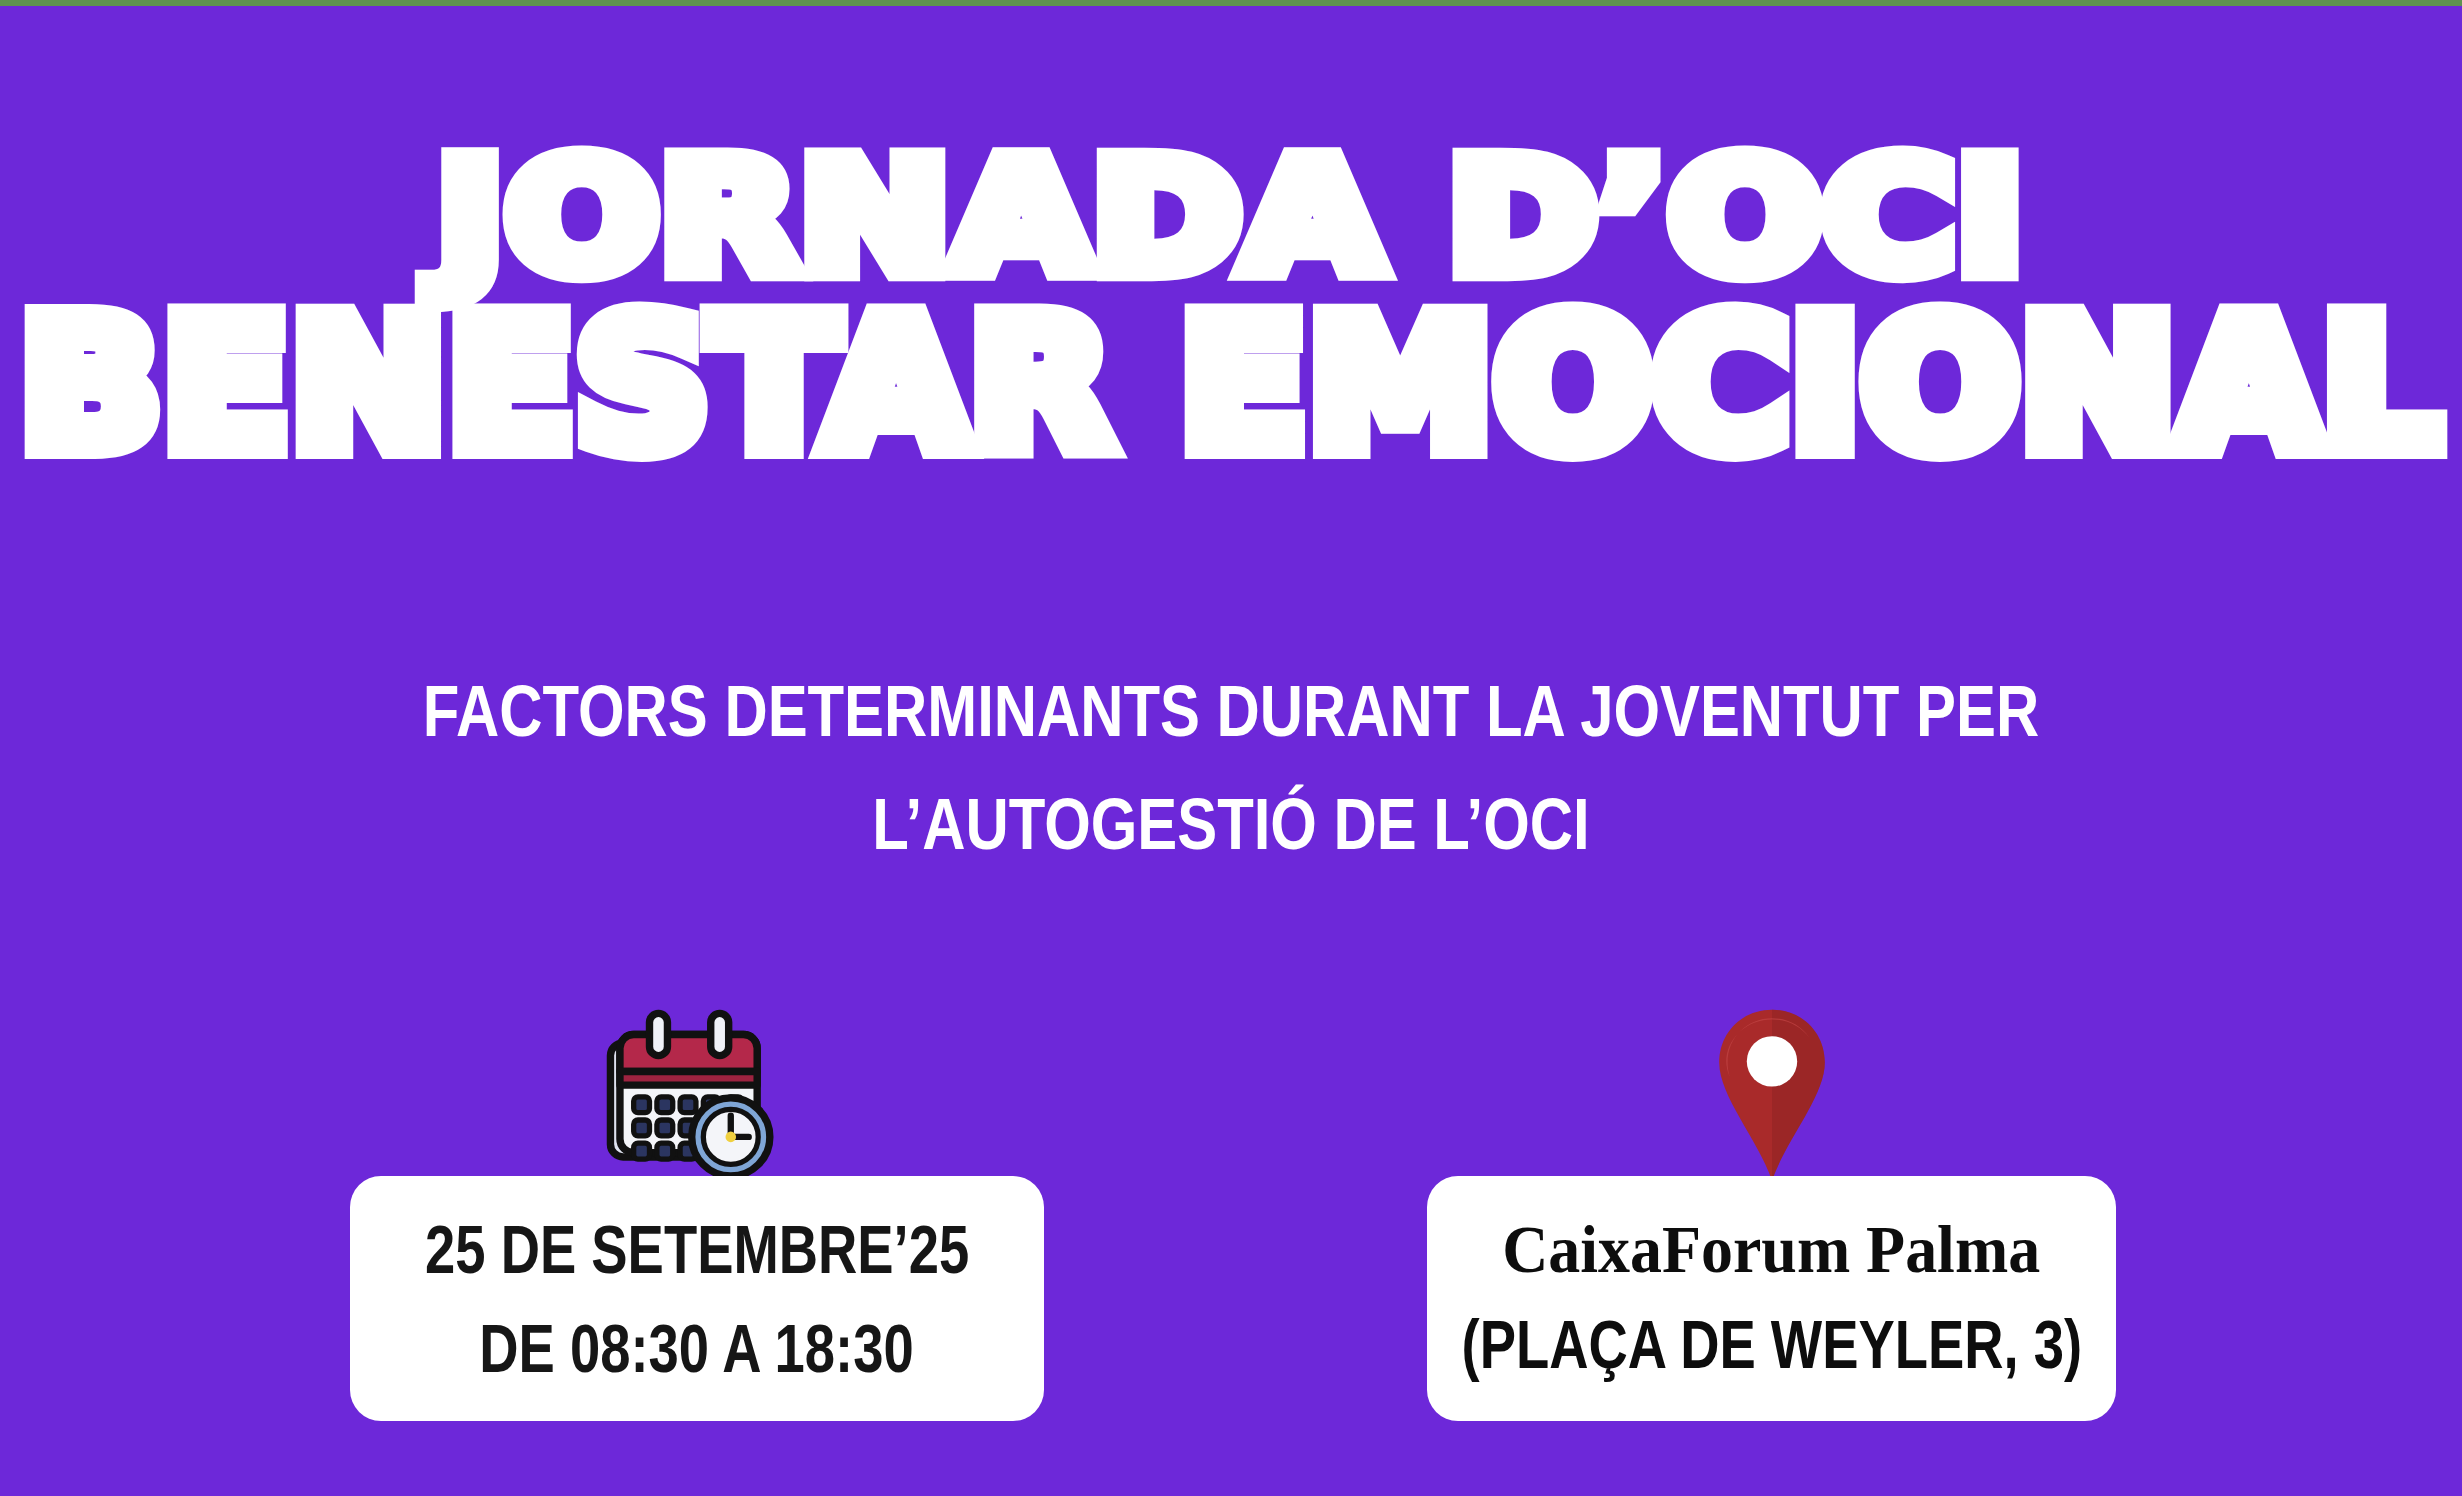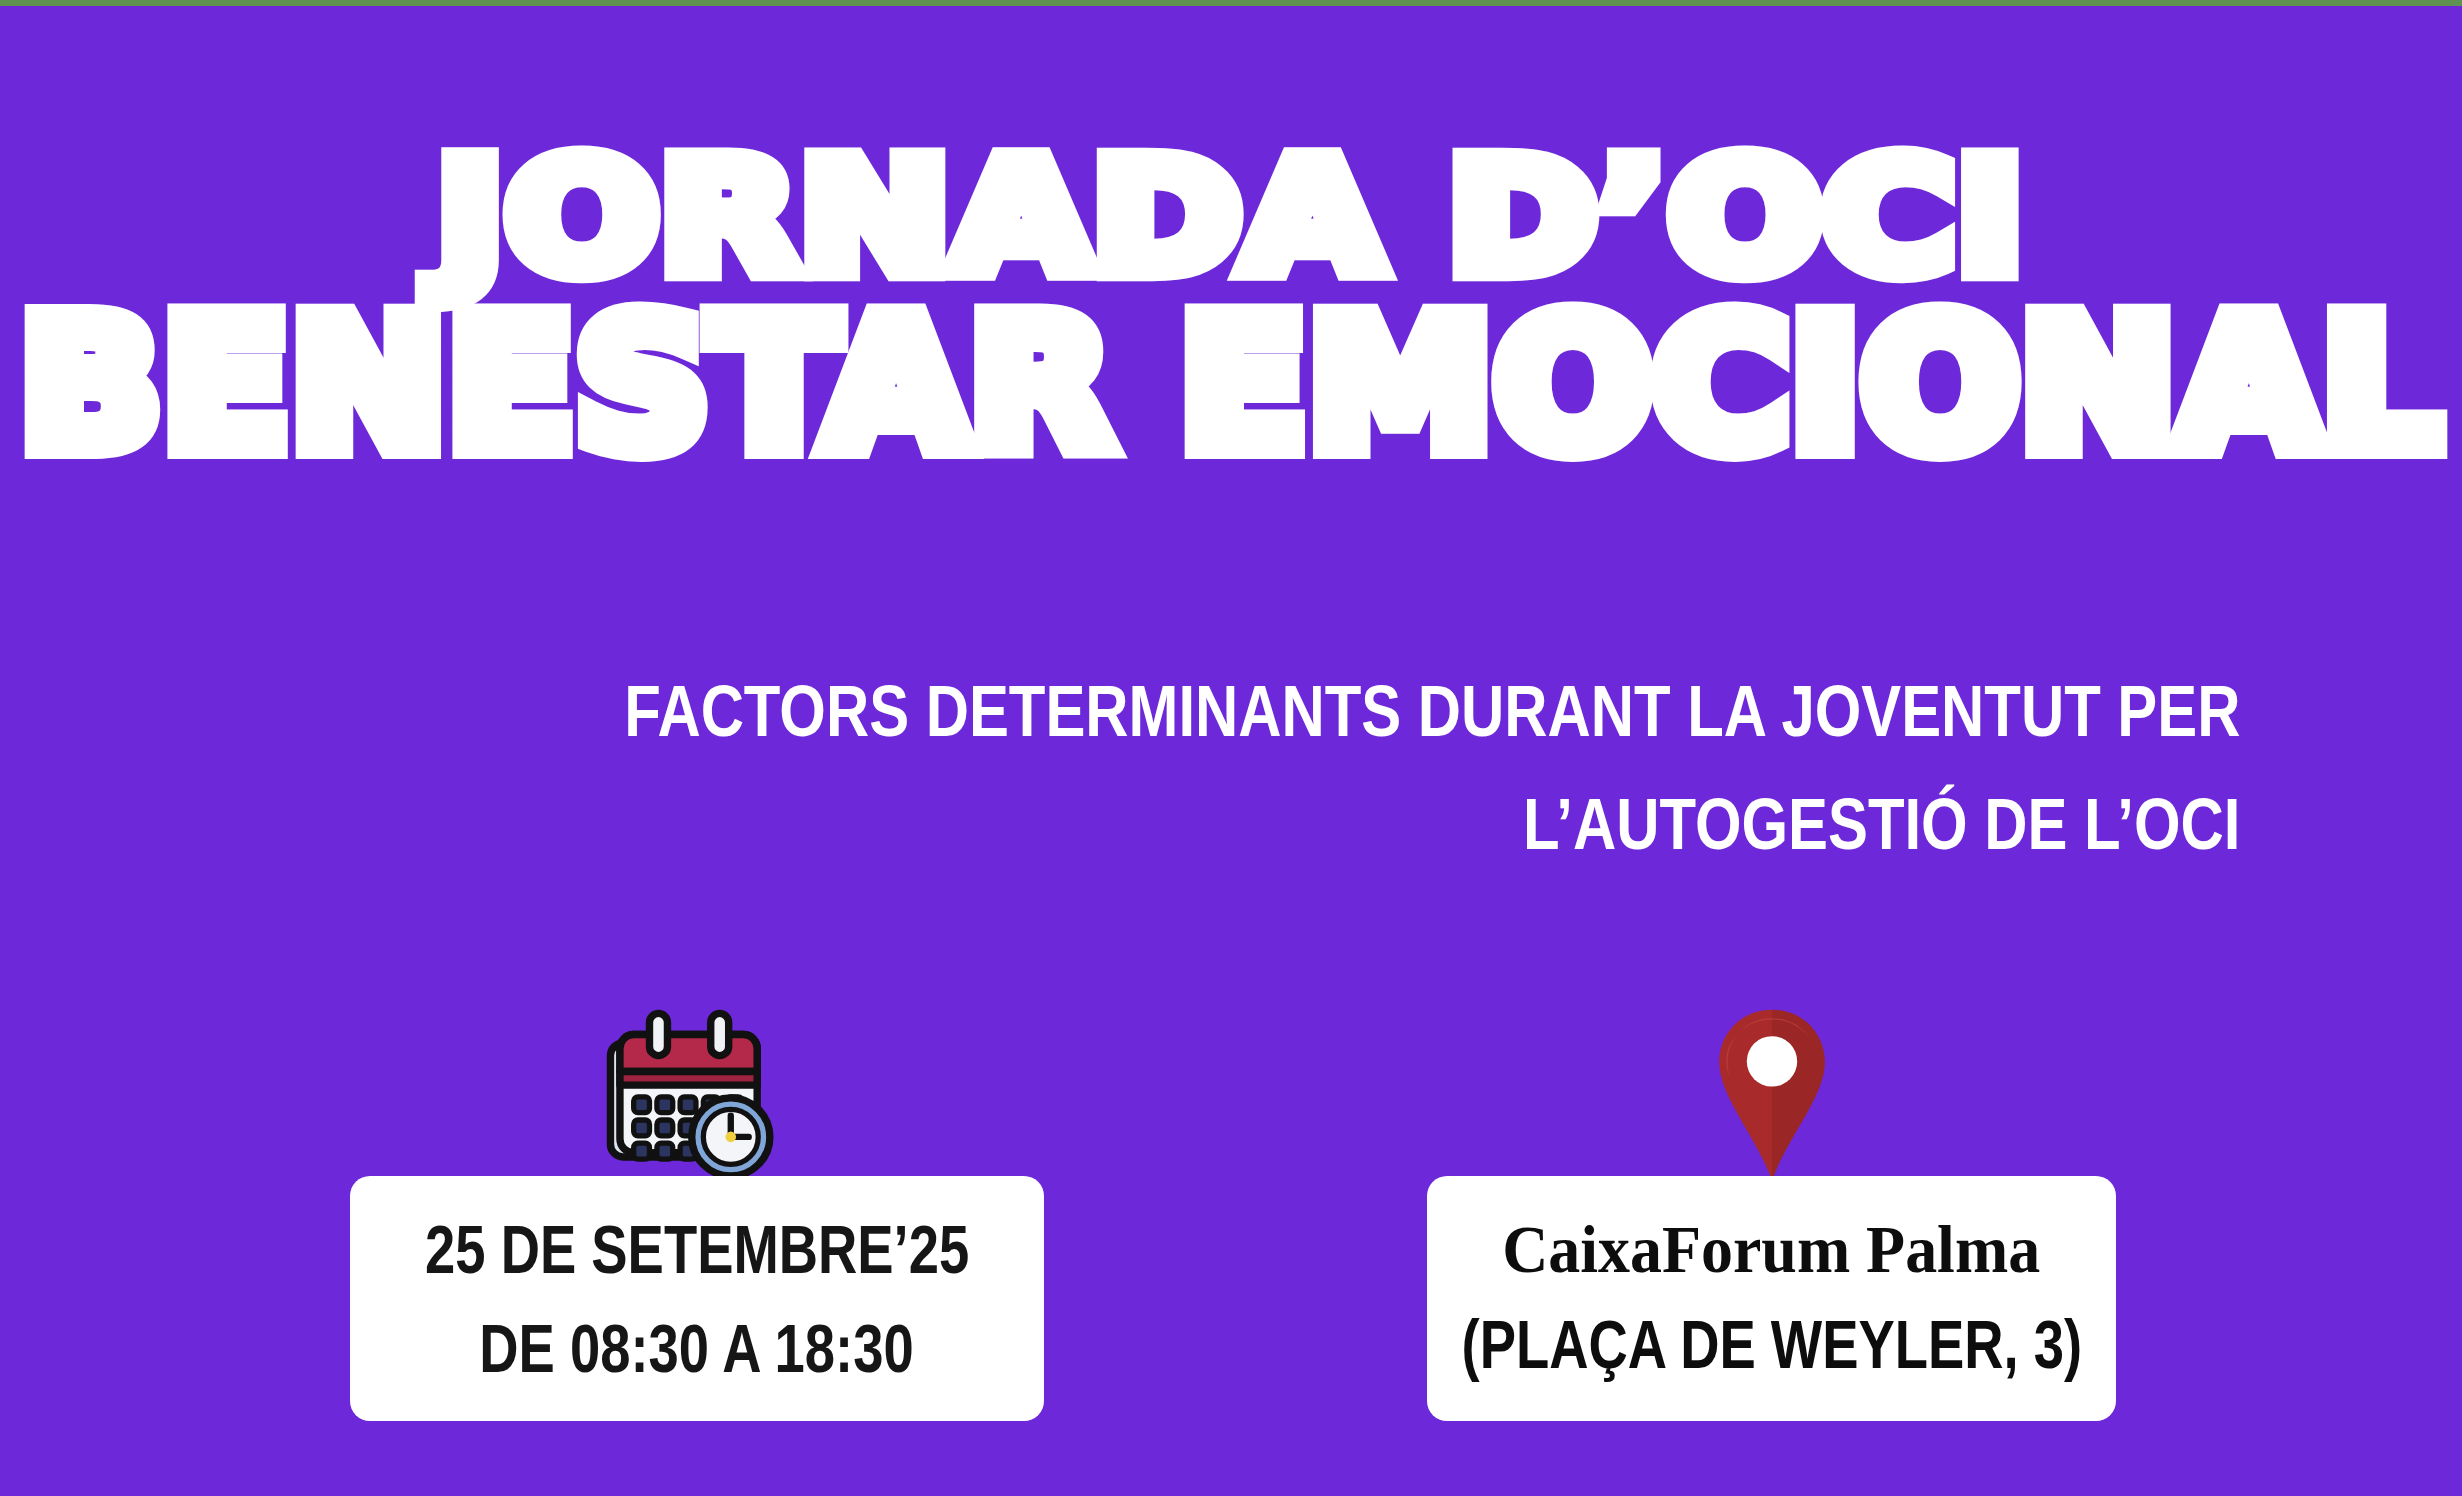--- a/index.html
+++ b/index.html
@@ -61,21 +61,21 @@
     transform: scaleX(1.34) scaleY(1.30);
     transform-origin: center center;
   }
 
   
   #subtitle-block {
     position: absolute;
     left: 0;
     top: 654px;
     width: 2462px;
-    text-align: right;
+    text-align: center;
   }
   .subtitle-line {
     color: #ffffff;
     font-family: "Liberation Sans Narrow", "Liberation Sans", sans-serif;
     font-weight: bold;
     font-size: 73px;
     text-transform: uppercase;
     white-space: nowrap;
     line-height: 1.55;
     letter-spacing: 0px;
@@ -112,21 +112,21 @@
   }
   #place-group .icon-wrap { height: 176px; }
 
   .pill {
     position: absolute;
     left: 0;
     top: 169px;
     width: 100%;
     height: 245px;
     background: #ffffff;
-    border-radius: 20px;
+    border-radius: 31px;
     box-sizing: border-box;
     display: flex;
     flex-direction: column;
     align-items: center;
     justify-content: center;
     overflow: hidden;
   }
 
   .pill-line {
     color: #161616;

